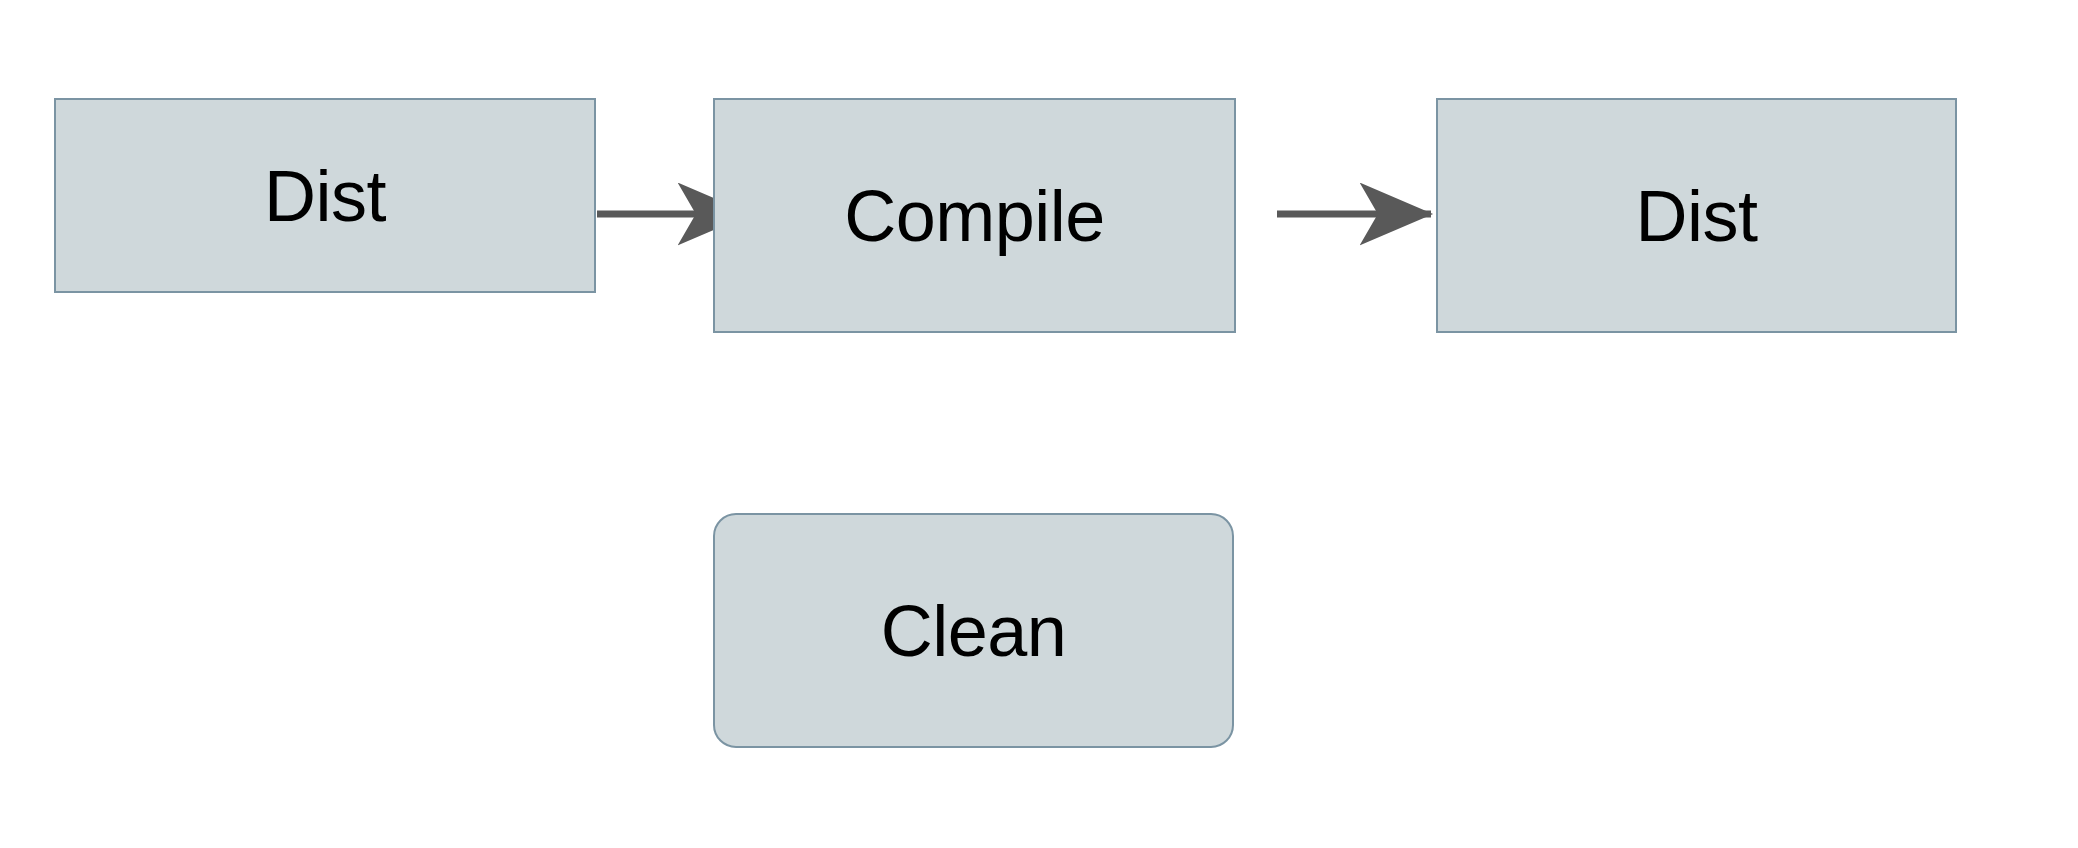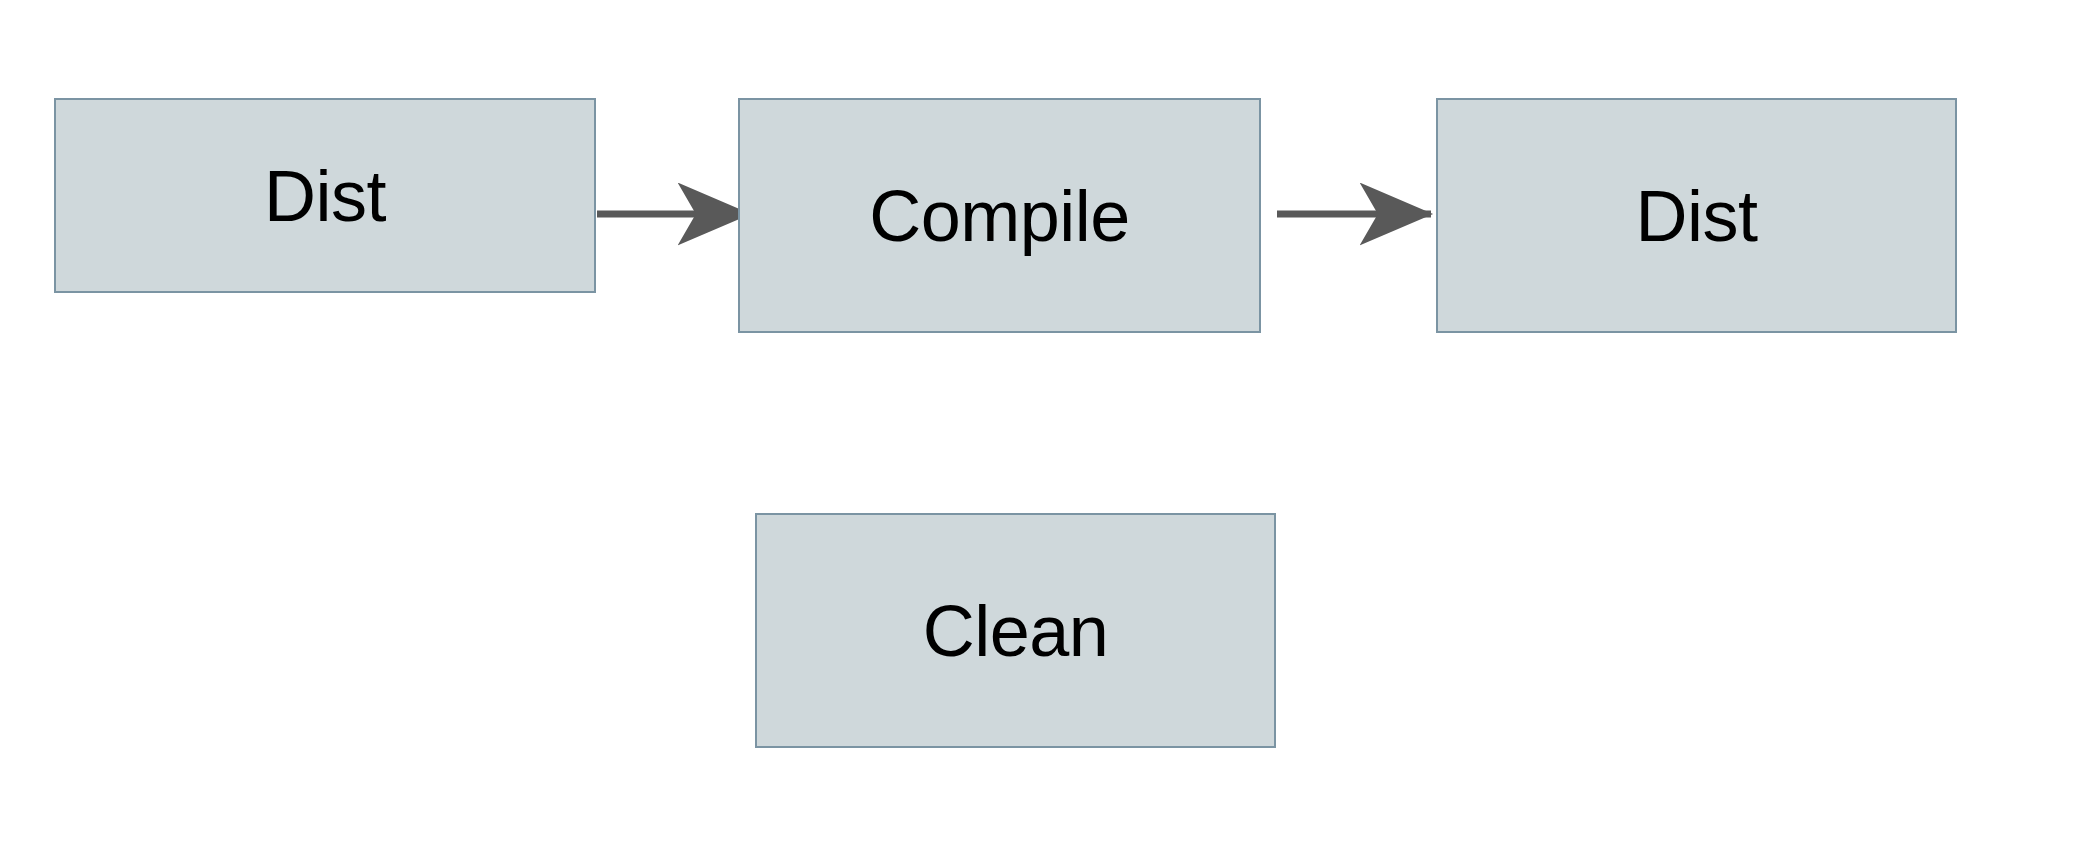--- a/index.html
+++ b/index.html
@@ -40,23 +40,23 @@
   .edge-layer {
     position: absolute;
     left: 0;
     top: 0;
     width: 2078px;
     height: 848px;
     pointer-events: none;
   }
   
   #node-dist    { left: 54px;   top: 98px;  width: 542px; height: 195px; }
-  #node-compile { left: 738px;  top: 98px;  width: 523px; height: 235px; }
+  #node-compile { left: 713px;  top: 98px;  width: 523px; height: 235px; }
   #node-init    { left: 1436px; top: 98px;  width: 521px; height: 235px; }
-  #node-clean   { left: 755px;  top: 513px; width: 521px; height: 235px; }
+  #node-clean   { left: 713px;  top: 513px; width: 521px; height: 235px; border-radius: 23px; }
 </style>
 </head>
 <body>
 
 <div id="canvas">
 
   <svg class="edge-layer" viewBox="0 0 2078 848" width="2078" height="848" xmlns="http://www.w3.org/2000/svg">
     <defs>
       <marker id="arrowhead" markerWidth="11" markerHeight="9" refX="10.2" refY="4.5" orient="auto" markerUnits="strokeWidth">
         <path d="M 0 0 L 10.5 4.5 L 0 9 L 2.6 4.5 Z" fill="#595959"></path>

